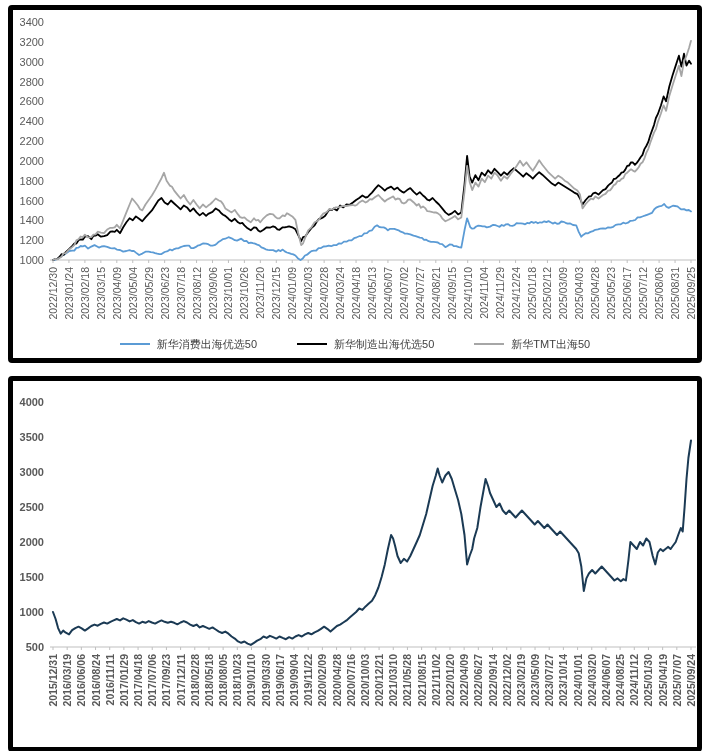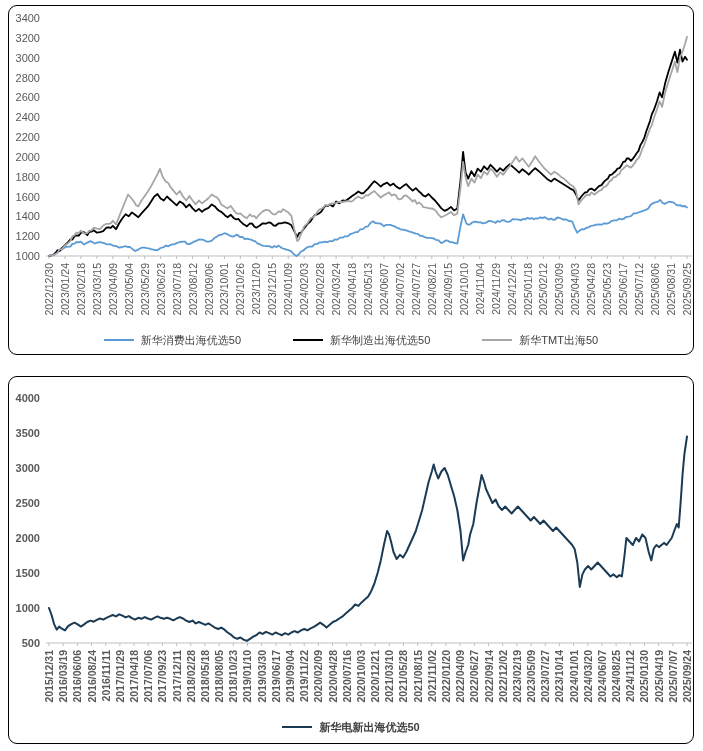--- a/index.html
+++ b/index.html
@@ -1,24 +1,24 @@
 <!DOCTYPE html>
 <html><head>
 <meta charset="utf-8">
 <style>
   html,body{margin:0;padding:0;background:#ffffff;font-family:"Liberation Sans",sans-serif;}
   body{position:relative;width:703px;height:751px;overflow:hidden;}
-  .card{position:absolute;left:8px;width:684px;border:1px solid #000000;border-radius:9px;background:#ffffff;}
+  .card{position:absolute;left:8px;width:684px;border:5px solid #000000;border-radius:4px;background:#ffffff;}
   #card-top{top:5px;height:348px;}
   #card-bottom{top:376px;height:366px;font-weight:bold;}
   svg{display:block;}
   .ylab{font-size:11px;fill:#595959;}
   .xlab{font-size:10.5px;fill:#595959;}
   .axis,.tick{stroke:#BFBFBF;stroke-width:1;}
-  .legend{display:flex;justify-content:center;align-items:center;gap:52px;height:24px;}
+  .legend{display:flex;justify-content:center;align-items:center;gap:40px;height:24px;}
   .legend-item{display:inline-flex;align-items:center;gap:7px;}
   .swatch{display:inline-block;width:30px;height:2px;}
   .legend-label{font-size:11px;color:#404040;}
 </style>
 </head>
 <body>
 
 <div class="card" id="card-top">
   <svg viewBox="0 0 684 322" width="684" height="322">
       <text x="31" y="16" text-anchor="end" class="ylab">3400</text>
@@ -235,19 +235,13 @@
       <line x1="635.4666666666667" y1="266" x2="635.4666666666667" y2="269" class="tick"></line>
       <text x="639.4666666666667" y="273" text-anchor="end" transform="rotate(-90 639.4666666666667 273)" class="xlab">2025/01/30</text>
       <line x1="649.6444444444445" y1="266" x2="649.6444444444445" y2="269" class="tick"></line>
       <text x="653.6444444444445" y="273" text-anchor="end" transform="rotate(-90 653.6444444444445 273)" class="xlab">2025/04/19</text>
       <line x1="663.8222222222222" y1="266" x2="663.8222222222222" y2="269" class="tick"></line>
       <text x="667.8222222222222" y="273" text-anchor="end" transform="rotate(-90 667.8222222222222 273)" class="xlab">2025/07/07</text>
       <line x1="678" y1="266" x2="678" y2="269" class="tick"></line>
       <text x="682" y="273" text-anchor="end" transform="rotate(-90 682 273)" class="xlab">2025/09/24</text>
       <path d="M40.0 231.0L42.6 238.0L45.1 247.1L47.7 252.7L50.2 249.6L52.8 251.7L56.0 253.4L59.1 249.2L62.3 247.1L65.5 245.7L68.7 247.4L71.9 249.6L75.1 247.4L78.3 245.0L81.5 243.6L84.7 244.7L87.8 242.9L91.0 241.5L94.2 242.6L97.4 240.8L100.6 239.4L103.8 238.0L107.0 239.4L110.2 237.3L113.4 238.7L116.6 240.4L119.8 239.1L122.9 241.2L126.1 242.6L129.3 240.8L132.5 241.8L135.7 240.1L138.9 241.5L142.1 242.6L145.3 240.8L148.5 239.4L151.6 240.8L154.8 241.8L158.0 240.8L161.2 241.8L164.4 243.3L167.6 241.5L170.8 240.1L174.0 241.5L177.2 243.6L180.4 245.0L183.6 243.6L186.7 246.4L189.9 245.0L193.1 246.4L196.3 247.8L199.5 246.4L202.7 248.5L205.9 250.6L209.1 252.0L212.3 250.6L215.5 252.7L218.6 255.5L221.8 257.6L225.0 260.4L228.2 261.8L231.4 260.5L234.6 262.6L237.8 263.9L241.0 261.8L244.2 259.7L247.3 258.2L250.5 255.5L253.7 256.9L256.9 254.8L260.1 256.2L263.3 257.6L266.5 255.5L269.7 256.9L272.9 258.2L276.1 256.2L279.3 257.6L282.4 255.5L285.6 254.1L288.8 255.5L292.0 253.4L295.2 252.0L298.4 253.3L301.6 251.3L304.8 249.9L308.0 247.8L311.1 245.7L314.3 247.8L317.5 250.6L320.7 247.8L323.9 245.0L327.1 243.6L330.3 241.5L333.5 239.4L336.7 236.6L339.9 233.8L343.1 231.0L346.2 227.5L349.4 228.9L352.6 225.4L355.8 222.6L359.0 219.8L362.2 214.2L365.4 206.5L368.6 196.0L371.8 183.4L374.9 168.0L378.1 154.0L380.1 157.5L382.0 164.5L384.5 175.0L387.7 182.0L390.9 177.8L394.1 180.6L397.3 175.0L400.5 168.0L403.7 161.0L406.8 154.0L410.0 143.5L413.2 133.0L416.4 119.0L419.6 105.0L422.8 94.5L424.7 87.5L426.6 94.5L429.2 101.5L432.4 94.5L435.6 91.0L438.8 98.0L441.9 108.5L445.1 119.0L448.3 133.0L451.5 154.0L454.1 183.4L456.6 175.0L459.2 168.0L461.1 157.5L464.3 147.0L467.5 126.0L470.7 108.5L472.6 98.0L475.1 105.0L477.0 112.0L480.2 119.0L483.4 126.0L486.6 122.5L489.8 129.5L493.0 133.0L496.2 129.5L499.4 133.0L502.6 136.5L505.7 133.0L508.9 129.5L512.1 133.0L515.3 136.5L518.5 140.0L521.7 143.5L524.9 140.0L528.1 143.5L531.3 147.0L534.5 143.5L537.6 147.0L540.8 150.5L544.0 154.0L547.2 150.5L550.4 154.0L553.6 157.5L556.8 161.0L560.0 164.5L563.2 168.0L565.7 172.2L568.3 185.5L570.8 210.0L573.4 197.4L575.9 192.5L579.1 189.0L582.3 192.5L585.5 189.0L588.7 185.5L591.9 189.0L595.1 192.5L598.3 196.0L601.4 199.5L604.6 197.4L607.8 200.2L610.4 198.1L612.9 199.5L615.5 178.5L617.4 161.0L620.6 164.5L623.8 168.0L627.0 161.0L630.1 164.5L633.3 157.5L636.5 161.0L639.7 175.0L642.3 183.4L644.8 171.5L647.4 168.0L649.9 170.1L652.5 168.0L655.0 165.9L657.6 168.0L660.1 164.5L662.7 161.0L665.2 154.0L667.8 147.0L669.7 150.5L671.6 126.0L673.5 98.0L675.4 77.0L678.0 59.5" fill="none" stroke="#1B3A54" stroke-width="2" stroke-linejoin="round" stroke-linecap="round"></path>
     </svg>
-  <div class="legend">
-      <span class="legend-item">
-        <span class="swatch" style="background: rgb(27, 58, 84);"></span>
-        <span class="legend-label">新华电新出海优选50</span>
-      </span>
-    </div>
 </div>
 
 </body></html>

